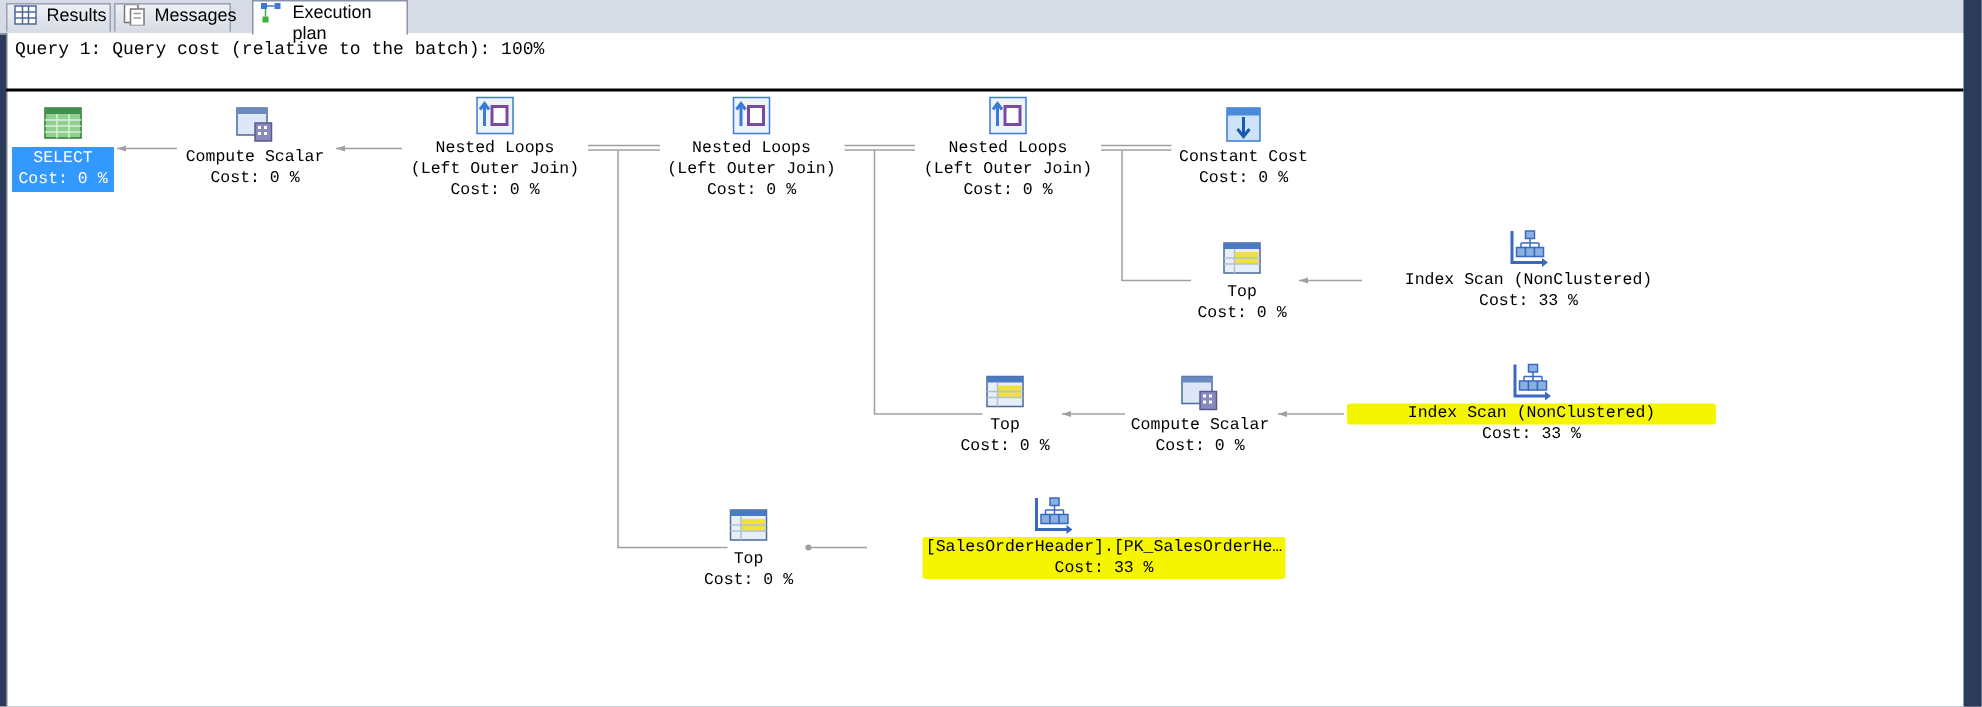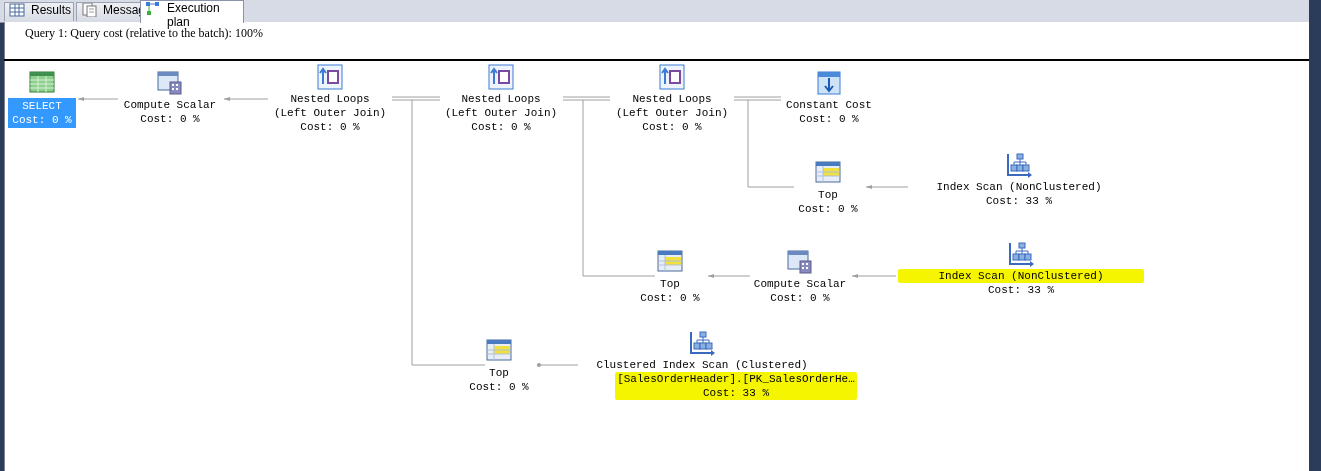--- a/index.html
+++ b/index.html
@@ -3,21 +3,21 @@
 <meta charset="utf-8">
 <style>
   html,body{margin:0;padding:0;}
   body{width:1321px;height:471px;overflow:hidden;background:#2b3c5a;position:relative;font-family:"Liberation Mono",monospace;}
   .tabbar{position:absolute;left:0;top:0;width:1312px;height:22px;background:#d6dbe6;border-bottom:1px solid #8a93a8;}
   .tab{position:absolute;top:2px;height:19px;background:linear-gradient(#eef0f4,#d8dce4);border:1px solid #9aa2b4;border-bottom:none;font-family:"Liberation Sans",sans-serif;font-size:12px;color:#000;display:flex;box-sizing:border-box;padding:0 5px 0 4px;}
   .tab.active{top:0;height:23px;background:#fff;border-color:#8a93a8;z-index:2;}
   .tab .ico{width:16px;height:14px;margin-right:6px;position:relative;}
   .content{position:absolute;left:4px;top:22px;width:1305px;height:449px;background:#fff;border-left:1px solid #7b8190;border-right:1px solid #7b8190;}
   .qhdr{position:absolute;left:4px;top:23px;width:1305px;height:36px;border-bottom:2px solid #000;font-size:12px;color:#000;line-height:15px;}
-  .qhdr div{white-space:nowrap;overflow:hidden;padding-left:21px;font-family:Liberation Serif, serif;}
+  .qhdr div{white-space:nowrap;overflow:hidden;padding-left:6px;}
   .qhdr .l1{margin-top:3px;}
   .node{position:absolute;text-align:center;font-size:11px;line-height:14px;color:#000;white-space:nowrap;}
   .node .icon{margin:0 auto 2px auto;width:26px;height:26px;position:relative;}
   .hl{background:#f6f500;padding:0 2px;border-radius:2px;}
   .sel{background:#3399ff;color:#fff;padding:1px 4px;display:inline-block;}
   svg.lines{position:absolute;left:0;top:0;}
   .sb{position:absolute;left:1309px;top:0;width:12px;height:471px;background:#2b3c5a;}
 </style>
 </head>
 <body>
@@ -39,21 +39,21 @@
     <span class="ico">
       <svg width="16" height="14">
           <rect x="2" y="0" width="9" height="12" fill="#fff" stroke="#777"></rect>
           <rect x="6" y="3" width="9" height="11" fill="#fff" stroke="#777"></rect>
           <line x1="8" y1="6" x2="13" y2="6" stroke="#999"></line>
           <line x1="8" y1="9" x2="13" y2="9" stroke="#999"></line>
         </svg>
     </span>
     <span>Messages</span>
   </div>
-  <div class="tab active" style="left:140px;width:104px;">
+  <div class="tab active" style="left:168px;width:104px;">
     <span class="ico">
       <svg width="16" height="16">
           <rect x="1" y="1" width="4" height="4" fill="#3a7bd5"></rect>
           <rect x="10" y="1" width="4" height="4" fill="#3a7bd5"></rect>
           <line x1="5" y1="3" x2="10" y2="3" stroke="#3a7bd5"></line>
           <rect x="2" y="10" width="4" height="4" fill="#3bb03b"></rect>
           <line x1="4" y1="5" x2="4" y2="10" stroke="#3bb03b"></line>
         </svg>
     </span>
     <span>Execution plan</span>
@@ -296,17 +296,16 @@
     <svg width="26" height="26">
         <path d="M2 2 V23 H24" stroke="#3a6ac0" stroke-width="2" fill="none"></path>
         <rect x="11" y="2" width="6" height="5" fill="#8ab0e0" stroke="#3a6ac0"></rect>
         <path d="M14 7 V10 M8 10 H20 M8 10 V13 M14 10 V13 M20 10 V13" stroke="#3a6ac0" fill="none"></path>
         <rect x="5" y="13" width="6" height="6" fill="#8ab0e0" stroke="#3a6ac0"></rect>
         <rect x="11" y="13" width="6" height="6" fill="#8ab0e0" stroke="#3a6ac0"></rect>
         <rect x="17" y="13" width="6" height="6" fill="#8ab0e0" stroke="#3a6ac0"></rect>
         <polygon points="22,20 26,23 22,26" fill="#3a6ac0"></polygon>
       </svg>
   </div>
-  <div>Clustered Index Scan (Clustered)</div>
   <div class="hl" style="display:inline-block;width:238px;margin-left:35px;"><div>[SalesOrderHeader].[PK_SalesOrderHe…</div><div>Cost: 33 %</div></div>
 </div>
 
 <div class="sb"></div>
 
 </body></html>

